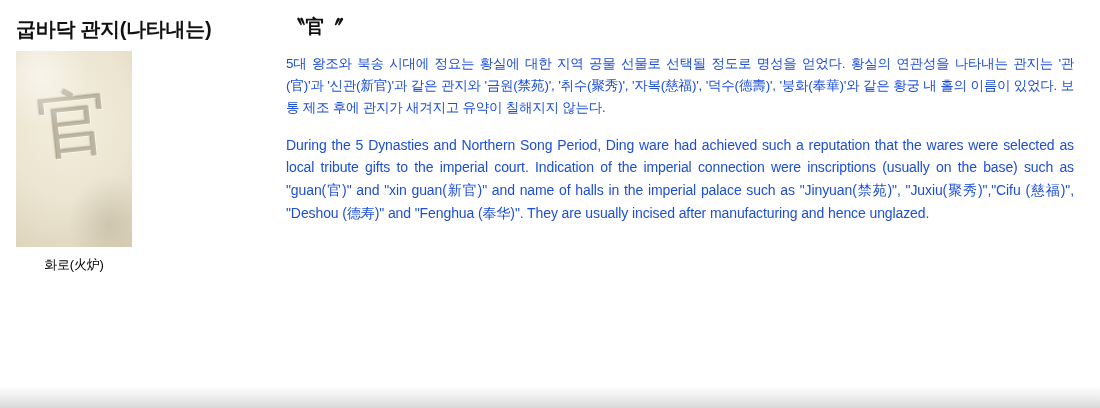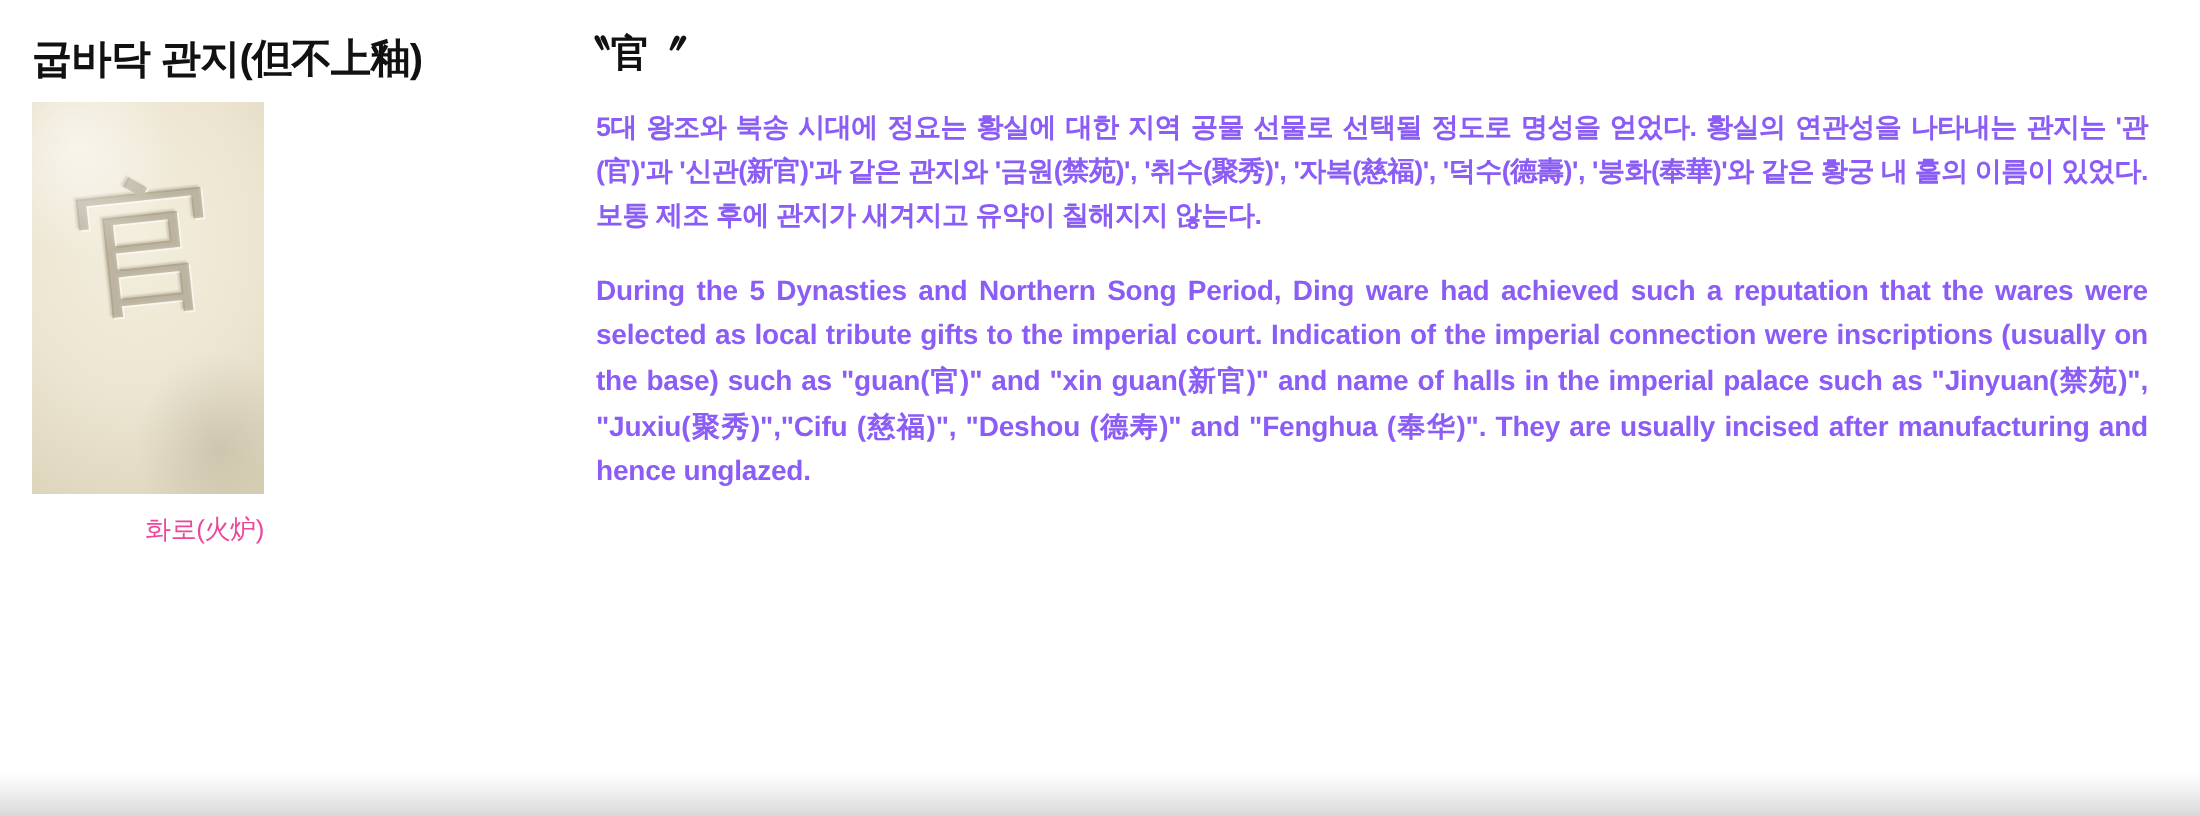--- a/index.html
+++ b/index.html
@@ -103,47 +103,46 @@
     transform: rotate(-6deg);
     user-select: none;
   }
   .glyph.b {
     transform: rotate(3deg);
     color: rgba(158,147,120,0.5);
     top: 42px;
     font-size: 68px;
   }
   .thumb-caption {
-    text-align: right;
+    text-align: center;
     font-size: 13px;
-    color: #ec4899;
+    color: #000000;
     margin-top: 9px;
     letter-spacing: -0.2px;
   }
 
   
   .right-col {
     flex: 1 1 auto;
     padding: 0 26px 0 18px;
     box-sizing: border-box;
   }
   .article-title {
     font-size: 19px;
     font-weight: bold;
     color: #111111;
     margin: 0 0 13px 0;
     letter-spacing: 0.5px;
   }
   .para {
     font-size: 13.5px;
     line-height: 1.62;
-    color: #8b5cf6;
-    margin: 0 0 15px 12px;
+    color: #1d4ed8;
+    margin: 0 0 15px 0;
     text-align: justify;
-    font-weight: bold;
   }
   .para.ko {
     letter-spacing: -0.25px;
   }
   .para.zh {
     letter-spacing: -0.1px;
   }
   .para.en {
     font-size: 14px;
     line-height: 1.62;
@@ -151,21 +150,21 @@
     margin-bottom: 0;
   }
 </style>
 </head>
 <body>
 
 <div class="page">
   <div class="layout">
 
     <div class="left-col">
-      <div class="left-title">굽바닥 관지(但不上釉)</div>
+      <div class="left-title">굽바닥 관지(나타내는)</div>
 
       <div class="thumbs">
 
         <div class="thumb">
           <div class="thumb-img swatch-a">
             <div class="glyph">官</div>
           </div>
           <div class="thumb-caption">화로(火炉)</div>
         </div>
 

